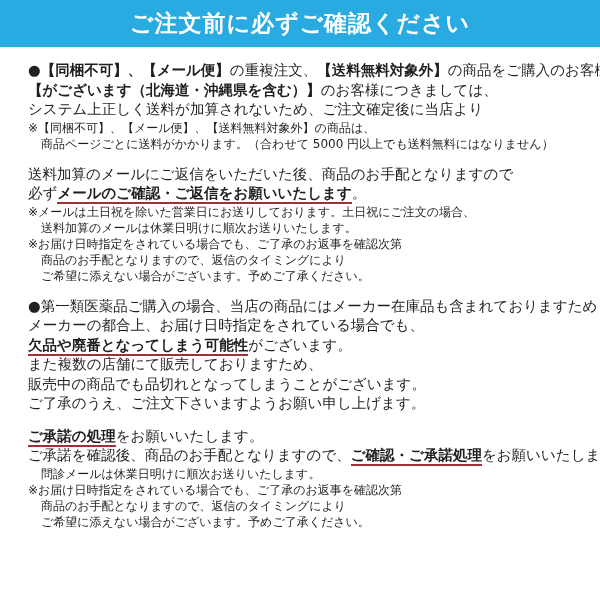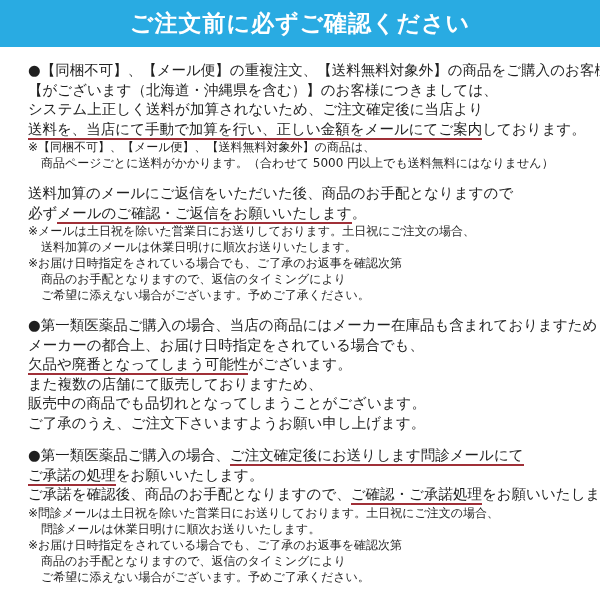--- a/index.html
+++ b/index.html
@@ -46,39 +46,38 @@
     font-size: 14.5px;
     line-height: 19.5px;
   }
   .line.small {
     font-size: 12px;
     line-height: 16px;
   }
   .line.indent {
     padding-left: 13px;
   }
-  .b { font-weight: normal; }
+  .b { font-weight: bold; }
   .u {
     border-bottom: 2px solid var(--underline);
     padding-bottom: 1px;
   }
 </style>
 </head>
 <body>
 
 <div class="page">
   <div class="header">
     <span>ご注文前に必ずご確認ください</span>
   </div>
   <div class="content">
       <div class="section">
         <div class="line normal"><span>●</span><span class="b">【同梱不可】、【メール便】</span><span>の重複注文、</span><span class="b">【送料無料対象外】</span><span>の商品をご購入のお客様、</span></div>
         <div class="line normal"><span class="b">【がございます（北海道・沖縄県を含む）】</span><span>のお客様につきましては、</span></div>
         <div class="line normal"><span>システム上正しく送料が加算されないため、ご注文確定後に当店より</span></div>
-        <div class="line normal"><span class="u">送料を、当店にて</span><span class="b u">手動で加算を行い、正しい金額をメールにてご案内</span><span>しております。</span></div>
         <div class="line small"><span>※【同梱不可】、【メール便】、【送料無料対象外】の商品は、</span></div>
         <div class="line small indent"><span>商品ページごとに送料がかかります。（合わせて 5000 円以上でも送料無料にはなりません）</span></div>
       </div>
       <div class="section">
         <div class="line normal"><span>送料加算のメールにご返信をいただいた後、商品のお手配となりますので</span></div>
         <div class="line normal"><span>必ず</span><span class="b u">メールのご確認・ご返信をお願いいたします</span><span>。</span></div>
         <div class="line small"><span>※メールは土日祝を除いた営業日にお送りしております。土日祝にご注文の場合、</span></div>
         <div class="line small indent"><span>送料加算のメールは休業日明けに順次お送りいたします。</span></div>
         <div class="line small"><span>※お届け日時指定をされている場合でも、ご了承のお返事を確認次第</span></div>
         <div class="line small indent"><span>商品のお手配となりますので、返信のタイミングにより</span></div>
@@ -86,23 +85,21 @@
       </div>
       <div class="section">
         <div class="line normal"><span>●第一類医薬品ご購入の場合、当店の商品にはメーカー在庫品も含まれておりますため</span></div>
         <div class="line normal"><span>メーカーの都合上、お届け日時指定をされている場合でも、</span></div>
         <div class="line normal"><span class="b u">欠品や廃番となってしまう可能性</span><span>がございます。</span></div>
         <div class="line normal"><span>また複数の店舗にて販売しておりますため、</span></div>
         <div class="line normal"><span>販売中の商品でも品切れとなってしまうことがございます。</span></div>
         <div class="line normal"><span>ご了承のうえ、ご注文下さいますようお願い申し上げます。</span></div>
       </div>
       <div class="section">
-        <div class="line normal"><span>●第一類医薬品ご購入の場合、</span><span class="u">ご注文確定後にお送りします</span><span class="b u">問診メールにて</span></div>
         <div class="line normal"><span class="b u">ご承諾の処理</span><span>をお願いいたします。</span></div>
         <div class="line normal"><span>ご承諾を確認後、商品のお手配となりますので、</span><span class="b u">ご確認・ご承諾処理</span><span>をお願いいたします。</span></div>
-        <div class="line small"><span>※問診メールは土日祝を除いた営業日にお送りしております。土日祝にご注文の場合、</span></div>
         <div class="line small indent"><span>問診メールは休業日明けに順次お送りいたします。</span></div>
         <div class="line small"><span>※お届け日時指定をされている場合でも、ご了承のお返事を確認次第</span></div>
         <div class="line small indent"><span>商品のお手配となりますので、返信のタイミングにより</span></div>
         <div class="line small indent"><span>ご希望に添えない場合がございます。予めご了承ください。</span></div>
       </div>
     </div>
 </div>
 
 </body></html>

